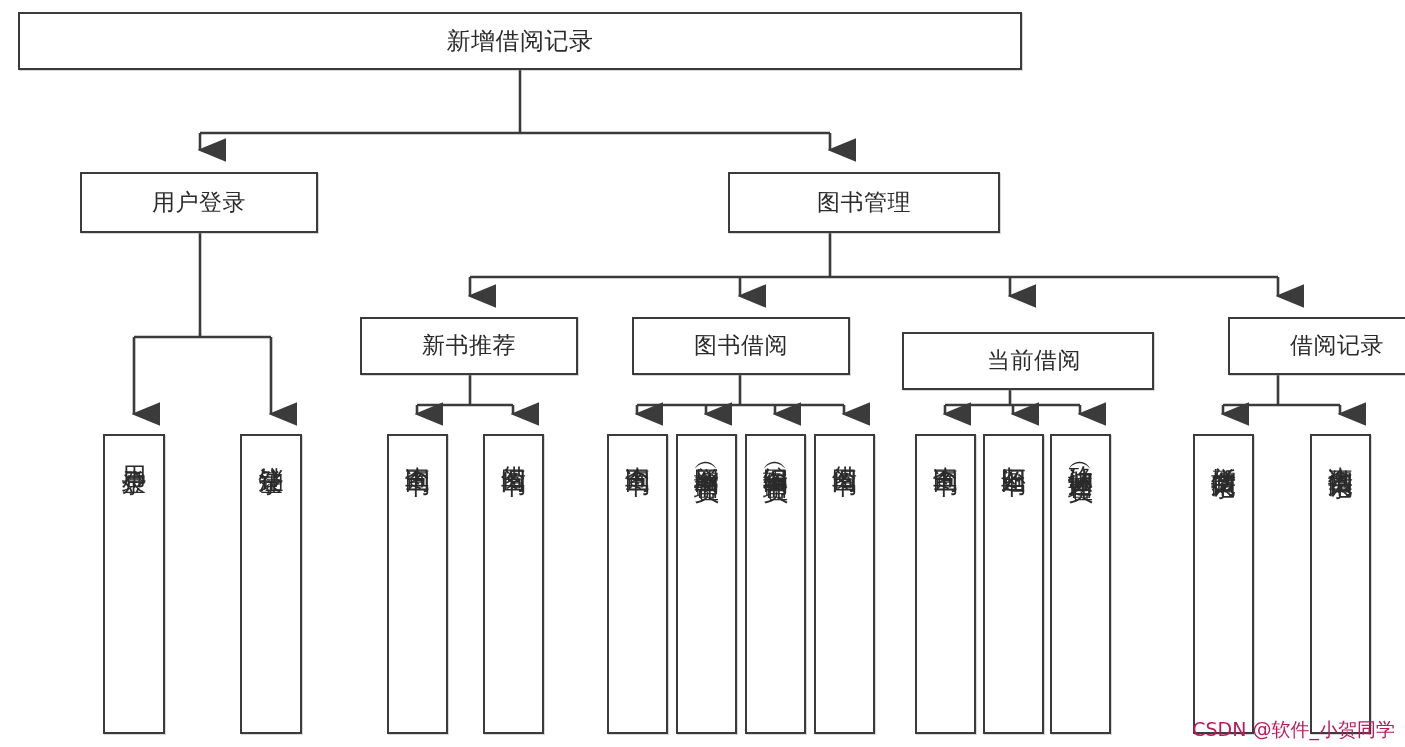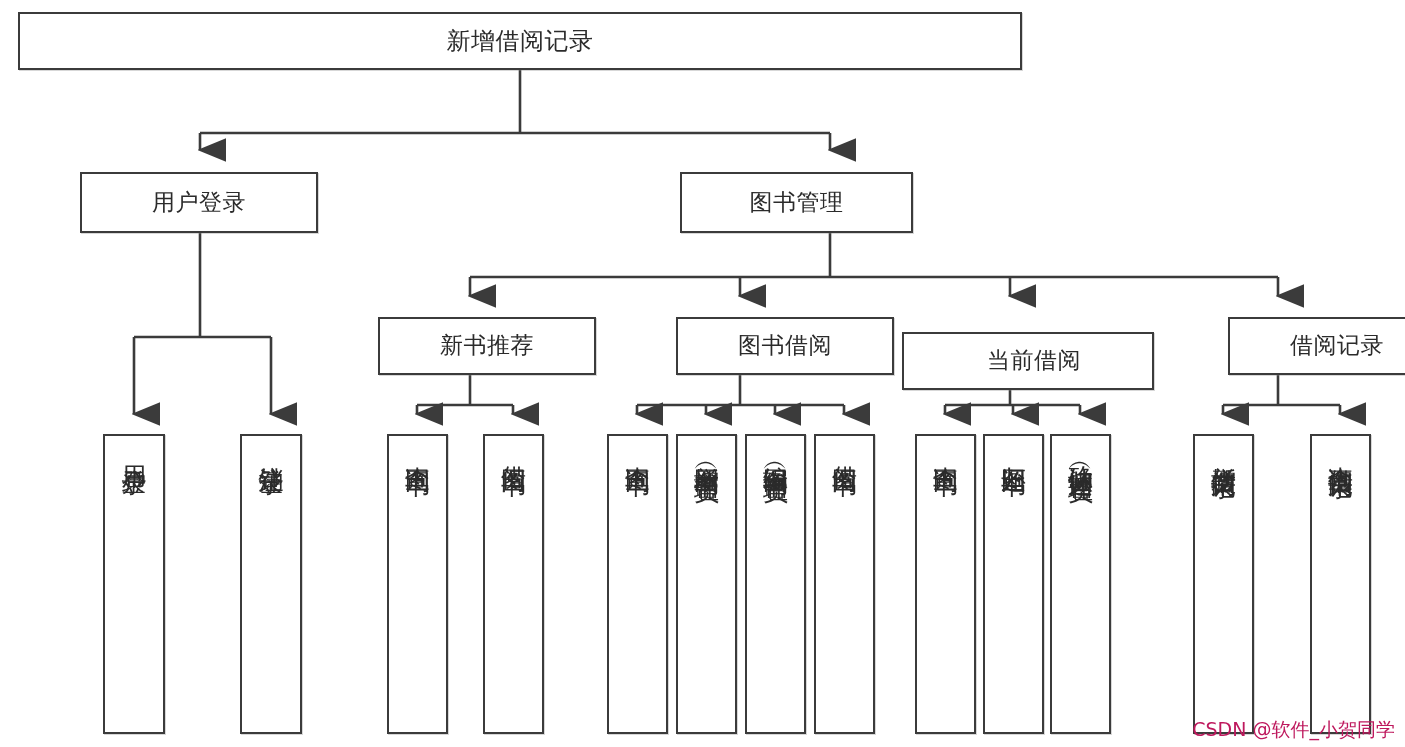--- a/index.html
+++ b/index.html
@@ -131,29 +131,29 @@
   </svg>
 
   <div class="node horiz root" style="left:18px; top:12px; width:1004px; height:58px;">
     <span class="lbl">新增借阅记录</span>
   </div>
 
   <div class="node horiz lvl2" style="left:80px; top:172px; width:238px; height:61px;">
     <span class="lbl">用户登录</span>
   </div>
 
-  <div class="node horiz lvl2" style="left:680px; top:172px; width:233px; height:61px;">
+  <div class="node horiz lvl2" style="left:728px; top:172px; width:272px; height:61px;">
     <span class="lbl">图书管理</span>
   </div>
 
-  <div class="node horiz lvl2" style="left:360px; top:317px; width:218px; height:58px;margin-left:18px;">
+  <div class="node horiz lvl2" style="left:360px; top:317px; width:218px; height:58px;">
     <span class="lbl">新书推荐</span>
   </div>
 
-  <div class="node horiz lvl2" style="left:632px; top:317px; width:218px; height:58px;margin-left:44px;">
+  <div class="node horiz lvl2" style="left:632px; top:317px; width:218px; height:58px;">
     <span class="lbl">图书借阅</span>
   </div>
 
   <div class="node horiz lvl2" style="left:902px; top:332px; width:252px; height:58px;padding-left:12px;">
     <span class="lbl">当前借阅</span>
   </div>
 
   <div class="node horiz lvl2" style="left:1228px; top:317px; width:218px; height:58px;">
     <span class="lbl">借阅记录</span>
   </div>

